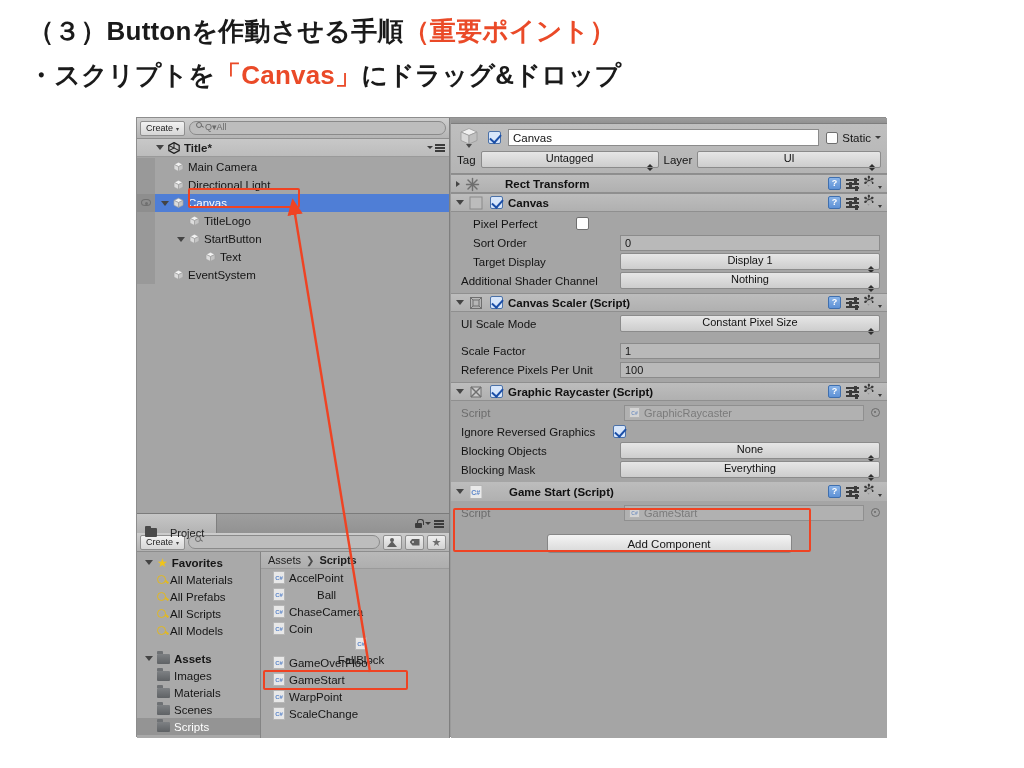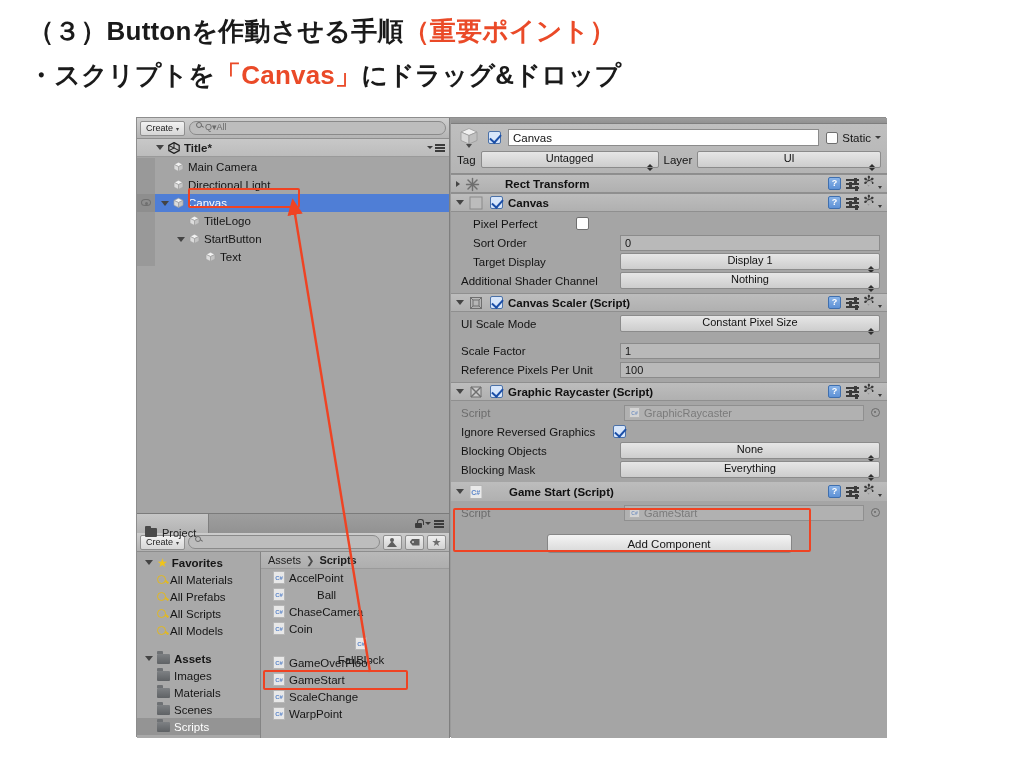--- a/index.html
+++ b/index.html
@@ -180,21 +180,21 @@
     height: 19px;
     background: linear-gradient(#9e9e9e, #929292);
     display: flex; align-items: center;
     position: relative;
   }
   .panel-tab {
     height: 19px;
     background: linear-gradient(#c6c6c6, #b3b3b3);
     border-right: 1px solid #7f7f7f;
     display: flex; align-items: center;
-    gap: 5px; padding: 18px 12px 0 8px;
+    gap: 13px; padding: 18px 12px 0 8px;
     font-size: 11px; color: #1d1d1d;
   }
   .folder-ico {
     width: 12px; height: 9px; flex: none;
     background: #4a4a4a;
     border-radius: 1px 1px 1px 1px;
     position: relative;
   }
   .folder-ico::before {
     content: ""; position: absolute;
@@ -655,20 +655,32 @@
             <div class="h-row">
               <span class="h-gutter"></span>
               <span class="h-label-wrap" style="padding-left:38px">
                 <span style="width:8px;flex:none"></span>
                 <span class="cube"><svg width="13" height="13" viewBox="0 0 13 13">
                     <polygon points="2,3.4 6.5,1.2 11,3.4 6.5,5.6" fill="#f2f2f2" stroke="#a0a0a0" stroke-width="0.7"></polygon>
                     <polygon points="2,3.4 6.5,5.6 6.5,10.4 2,8.2" fill="#dcdcdc" stroke="#a0a0a0" stroke-width="0.7"></polygon>
                     <polygon points="11,3.4 6.5,5.6 6.5,10.4 11,8.2" fill="#c4c4c4" stroke="#a0a0a0" stroke-width="0.7"></polygon>
                   </svg></span>
                 <span>Text</span>
+              </span>
+            </div>
+            <div class="h-row">
+              <span class="h-gutter"></span>
+              <span class="h-label-wrap" style="padding-left:6px">
+                <span style="width:8px;flex:none"></span>
+                <span class="cube"><svg width="13" height="13" viewBox="0 0 13 13">
+                    <polygon points="2,3.4 6.5,1.2 11,3.4 6.5,5.6" fill="#f2f2f2" stroke="#a0a0a0" stroke-width="0.7"></polygon>
+                    <polygon points="2,3.4 6.5,5.6 6.5,10.4 2,8.2" fill="#dcdcdc" stroke="#a0a0a0" stroke-width="0.7"></polygon>
+                    <polygon points="11,3.4 6.5,5.6 6.5,10.4 11,8.2" fill="#c4c4c4" stroke="#a0a0a0" stroke-width="0.7"></polygon>
+                  </svg></span>
+                <span>EventSystem</span>
               </span>
             </div>
           </div>
       </div>
 
       <div id="project">
         <div class="panel-tabbar">
           <div class="panel-tab">
             <span class="folder-ico"></span>
             <span>Project</span>
@@ -786,25 +798,25 @@
                 <div class="p-row" style="padding-left: 12px;">
                   <span class="cs-ico">C#</span>
                   <span>GameOverFloor</span>
                 </div>
                 <div class="p-row" style="padding-left: 12px;">
                   <span class="cs-ico">C#</span>
                   <span>GameStart</span>
                 </div>
                 <div class="p-row" style="padding-left: 12px;">
                   <span class="cs-ico">C#</span>
-                  <span>ScaleChange</span>
+                  <span>WarpPoint</span>
                 </div>
                 <div class="p-row" style="padding-left: 12px;">
                   <span class="cs-ico">C#</span>
-                  <span>WarpPoint</span>
+                  <span>ScaleChange</span>
                 </div>
               </div>
           </div>
         </div>
       </div>
     </div>
 
     <div id="inspector">
       <div id="insp-top-strip"></div>
 

